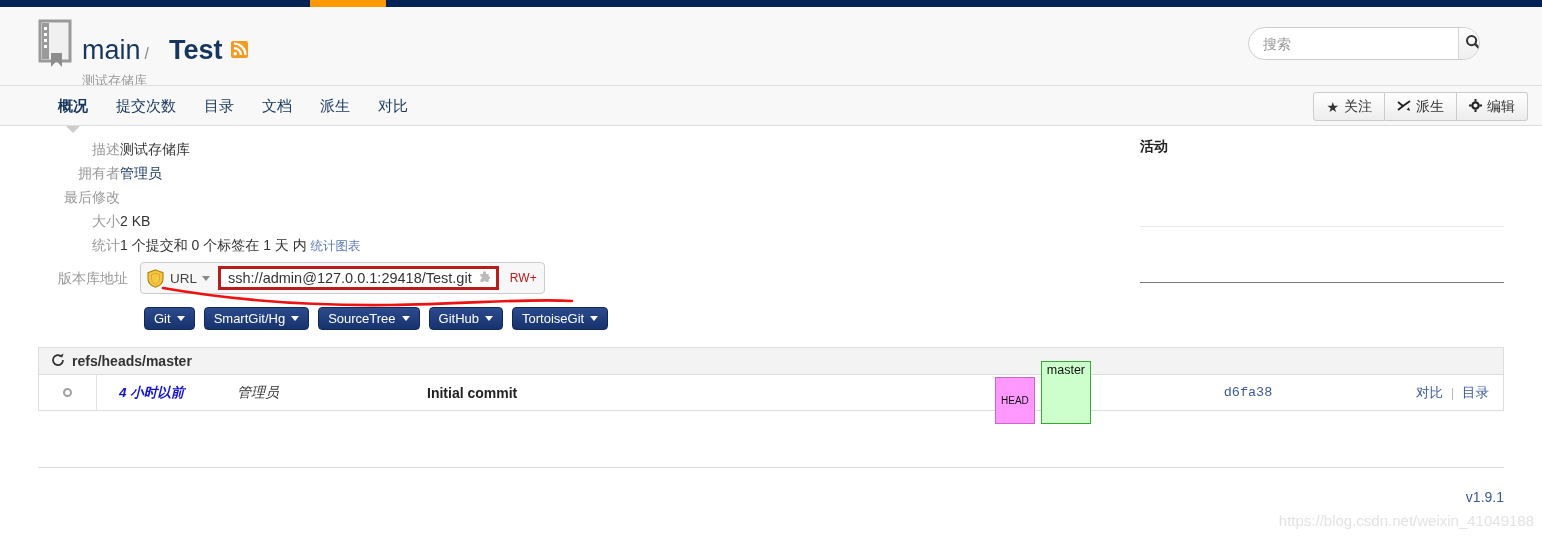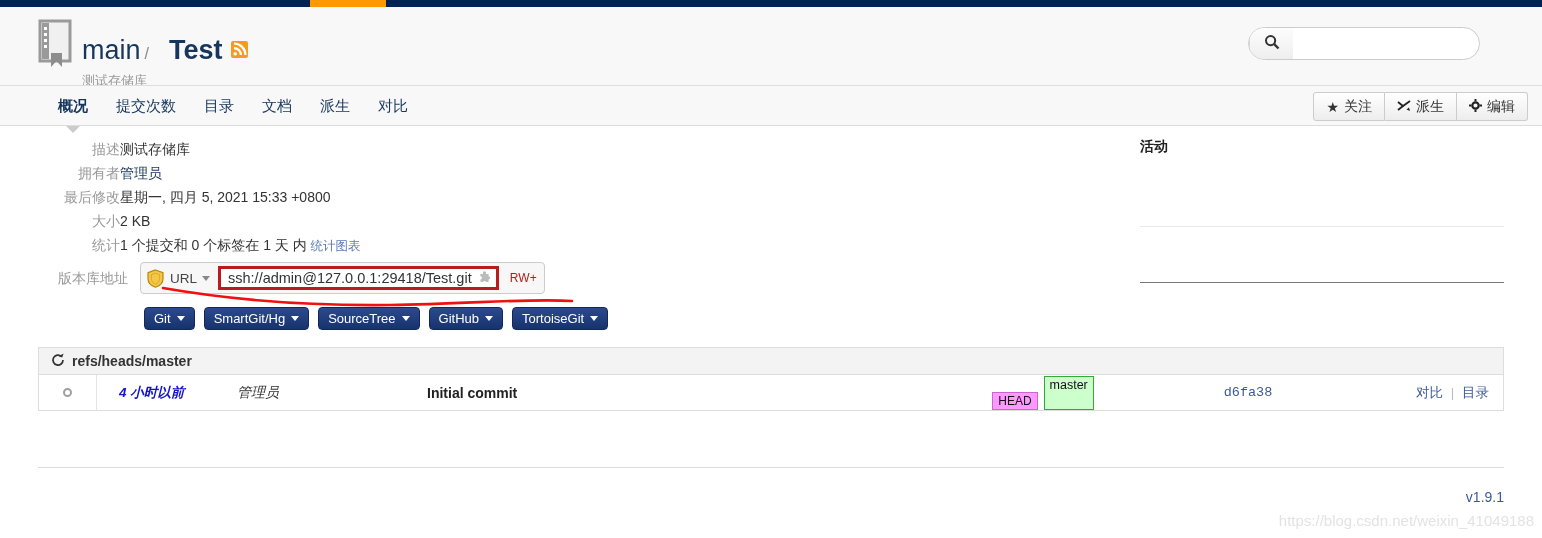--- a/index.html
+++ b/index.html
@@ -268,21 +268,21 @@
   .c-when {
     width: 130px; padding-left: 22px;
     color: #1414cc; font-style: italic; font-weight: bold;
     font-size: 13.5px; cursor: pointer;
   }
   .c-author { width: 190px; font-style: italic; color: #333333; }
   .c-msg { flex: 1; font-weight: bold; color: #222222; }
   .c-refs { width: 200px; display: flex; gap: 6px; justify-content: center; }
   .ref-head {
     background: #ff99ff; border: 1px solid #cc66cc;
-    color: #111111; font-size: 12px; padding: 1px 5px; margin-top: 16px;
+    color: #111111; font-size: 10px; padding: 17px 5px; margin-top: 16px;
   }
   .ref-branch {
     background: #ccffcc; border: 1px solid #33aa33;
     color: #111111; font-size: 12.5px; padding: 1px 5px;
   }
   .c-hash {
     width: 210px; text-align: center;
     font-family: "Liberation Mono", "DejaVu Sans Mono", monospace;
     font-size: 13.5px; color: #3b5998; cursor: pointer;
   }
@@ -342,20 +342,21 @@
             <circle cx="4.2" cy="12.8" r="1.8" fill="#ffffff"></circle>
             <path d="M3 8.2a5.8 5.8 0 0 1 5.8 5.8h2.2A8 8 0 0 0 3 6z" fill="#ffffff"></path>
             <path d="M3 3.6a10.4 10.4 0 0 1 10.4 10.4h2.2A12.6 12.6 0 0 0 3 1.4z" fill="#ffffff"></path>
           </svg>
         </span>
       </div>
       <div class="subtitle">测试存储库</div>
     </div>
 
     <div class="search-wrap">
+      <input class="search-input" type="text" placeholder="搜索" style="">
       <button class="search-btn">
         <span>
           <svg width="16" height="16" viewBox="0 0 16 16">
             <circle cx="6.6" cy="6.6" r="4.6" fill="none" stroke="#333333" stroke-width="2"></circle>
             <line x1="10.2" y1="10.2" x2="14.5" y2="14.5" stroke="#333333" stroke-width="2.4"></line>
           </svg>
         </span>
       </button>
     </div>
   </div>
@@ -406,21 +407,20 @@
     <div class="info-row">
       <div class="info-label">描述</div>
       <div class="info-value">测试存储库</div>
     </div>
     <div class="info-row">
       <div class="info-label">拥有者</div>
       <div class="info-value link">管理员</div>
     </div>
     <div class="info-row">
       <div class="info-label">最后修改</div>
-      <div class="info-value">星期一, 四月 5, 2021 15:33 +0800</div>
     </div>
     <div class="info-row">
       <div class="info-label">大小</div>
       <div class="info-value">2 KB</div>
     </div>
     <div class="info-row">
       <div class="info-label">统计</div>
       <div class="info-value">
         <span>1 个提交和 0 个标签在 1 天 内</span>
         <span class="link-sm">统计图表</span>

